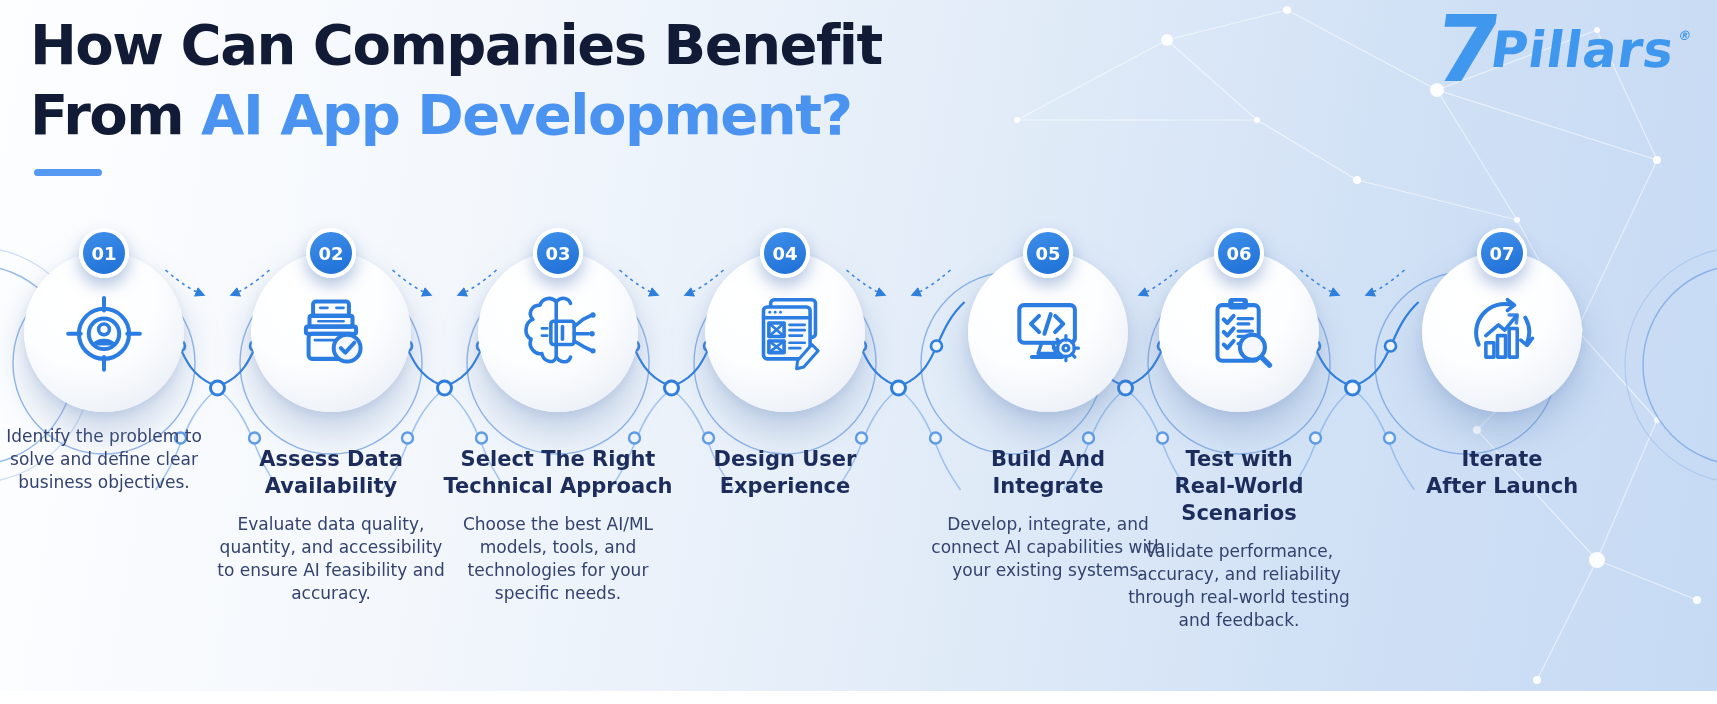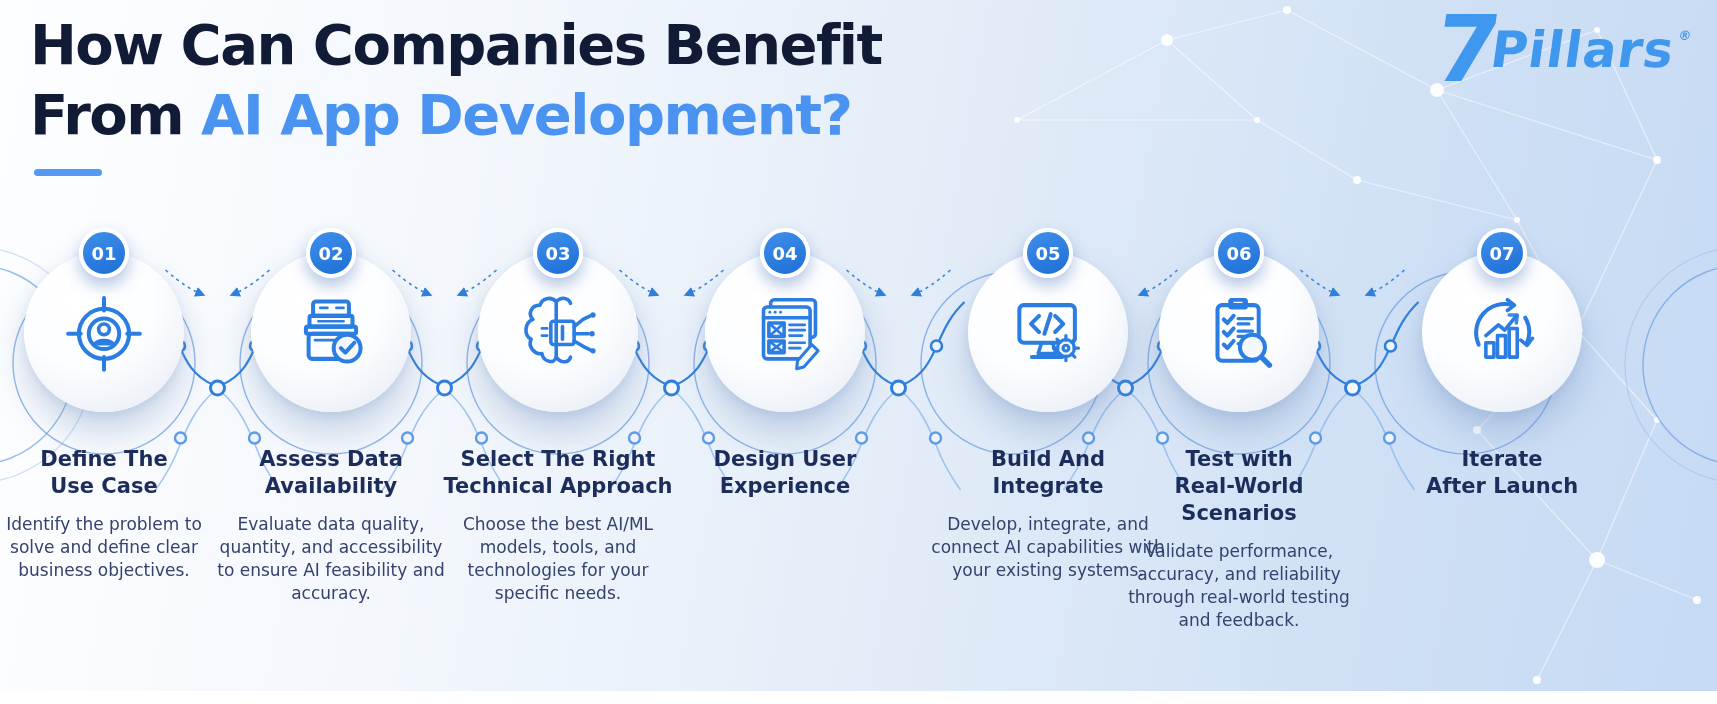--- a/index.html
+++ b/index.html
@@ -136,22 +136,20 @@
         <circle cx="48" cy="50" r="28"></circle>
         <line x1="48" y1="10" x2="48" y2="24"></line>
           <line x1="48" y1="76" x2="48" y2="90"></line>
         <line x1="8" y1="50" x2="22" y2="50"></line>
           <line x1="74" y1="50" x2="88" y2="50"></line>
         <circle cx="48" cy="50" r="17"></circle>
         <circle cx="48" cy="45" r="6" stroke-width="4"></circle>
         <path d="M37,63 c0,-8 22,-8 22,0" fill="#2b7de2" stroke-width="3"></path>
       </svg>
     </div>
-    <div class="step-title">Define The
-Use Case</div>
     <div class="step-desc">Identify the problem to solve and define clear business objectives.</div>
   </div>
 
   <div class="step" style="left:209px">
     <div class="badge">
         <span>02</span>
       </div>
     <div class="circle">
       <svg width="86" height="86" viewBox="0 0 96 96" fill="none" stroke="#2b7de2" stroke-width="4.5" stroke-linecap="round" stroke-linejoin="round">
         <rect x="28" y="14" width="40" height="16" rx="3"></rect>

